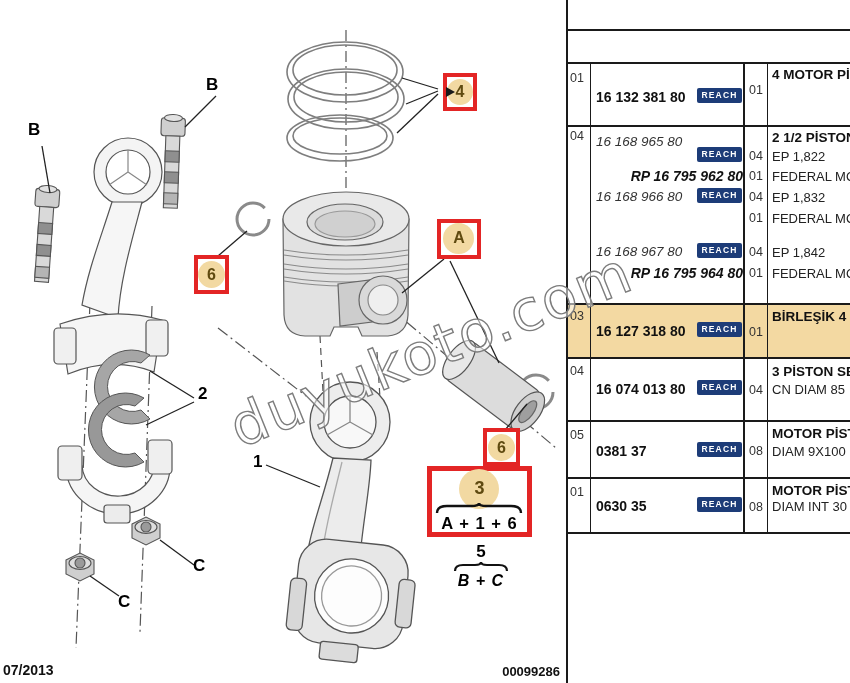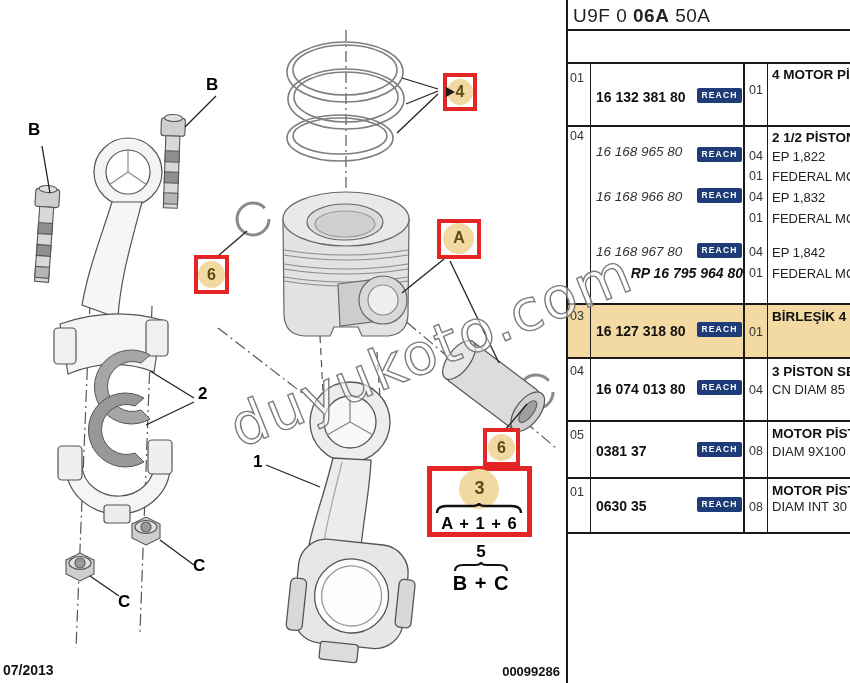--- a/index.html
+++ b/index.html
@@ -204,51 +204,49 @@
       <path d="M2,10 Q2,3 12,3 L36,3 Q44,3 44,0 Q44,3 52,3 L76,3 Q86,3 86,10" fill="none" stroke="#111" stroke-width="2.4"></path>
     </svg>
     <div class="cletter" style="top:43px;font-size:16.5px;color:#000;letter-spacing:1px;">A + 1 + 6</div>
   </div>
 
   <div class="grp" style="left:446px;top:542px;width:70px;z-index:3">
     <div style="font-size:17px;">5</div>
     <svg width="56" height="10" viewBox="0 0 56 10" style="margin:0 auto;">
       <path d="M2,9 Q2,3 10,3 L22,3 Q28,3 28,0 Q28,3 34,3 L46,3 Q54,3 54,9" fill="none" stroke="#111" stroke-width="2.2"></path>
     </svg>
-    <div style="font-size:20px;letter-spacing:1px;">B + C</div>
+    <div style="font-size:16px;letter-spacing:1px;font-style:italic;">B + C</div>
   </div>
 
   <div class="hl" style="left:568px;top:304px;width:282px;height:53px;z-index:1"></div>
 
   <div class="line" style="left:566px;top:0;width:2px;height:683px;z-index:2"></div>
   <div class="line" style="left:566px;top:29px;width:284px;height:2px;z-index:2"></div>
   <div class="line" style="left:566px;top:62px;width:284px;height:2px;z-index:2"></div>
   <div class="line" style="left:566px;top:125px;width:284px;height:2px;z-index:2"></div>
   <div class="line" style="left:566px;top:303px;width:284px;height:2px;z-index:2"></div>
   <div class="line" style="left:566px;top:357px;width:284px;height:2px;z-index:2"></div>
   <div class="line" style="left:566px;top:420px;width:284px;height:2px;z-index:2"></div>
   <div class="line" style="left:566px;top:477px;width:284px;height:2px;z-index:2"></div>
   <div class="line" style="left:566px;top:532px;width:284px;height:2px;z-index:2"></div>
   <div class="line" style="left:590px;top:63px;width:1px;height:469px;z-index:2"></div>
   <div class="line" style="left:743px;top:63px;width:2px;height:469px;z-index:2"></div>
   <div class="line" style="left:767px;top:63px;width:1px;height:469px;z-index:2"></div>
 
-  <div class="abs hdr" style="left:573px;top:5px;z-index:3">
-    <span>U9F 0 </span><b>06A</b><span> 50A</span>
-  </div>
 
   <div class="abs ref" style="left:570px;top:71px;z-index:3">01</div>
   <div class="abs ref" style="left:570px;top:129px;z-index:3">04</div>
   <div class="abs ref" style="left:570px;top:309px;z-index:3">03</div>
   <div class="abs ref" style="left:570px;top:364px;z-index:3">04</div>
   <div class="abs ref" style="left:570px;top:428px;z-index:3">05</div>
   <div class="abs ref" style="left:570px;top:485px;z-index:3">01</div>
 
   <div class="abs pn" style="left:596px;top:89px;z-index:3">16 132 381 80</div>
-  <div class="abs pni" style="left:596px;top:144px;z-index:3">16 168 965 80</div>
+  <div class="abs pni" style="left:596px;top:134px;z-index:3">16 168 965 80</div>
+  <div class="abs rp" style="left:596px;top:168px;z-index:3">RP 16 795 962 80</div>
   <div class="abs pni" style="left:596px;top:189px;z-index:3">16 168 966 80</div>
   <div class="abs pni" style="left:596px;top:244px;z-index:3">16 168 967 80</div>
   <div class="abs rp" style="left:596px;top:265px;z-index:3">RP 16 795 964 80</div>
   <div class="abs pn" style="left:596px;top:323px;z-index:3">16 127 318 80</div>
   <div class="abs pn" style="left:596px;top:381px;z-index:3">16 074 013 80</div>
   <div class="abs pn" style="left:596px;top:443px;z-index:3">0381 37</div>
   <div class="abs pn" style="left:596px;top:498px;z-index:3">0630 35</div>
 
   <div class="badge" style="left:697px;top:88px;z-index:3">REACH</div>
   <div class="badge" style="left:697px;top:147px;z-index:3">REACH</div>

